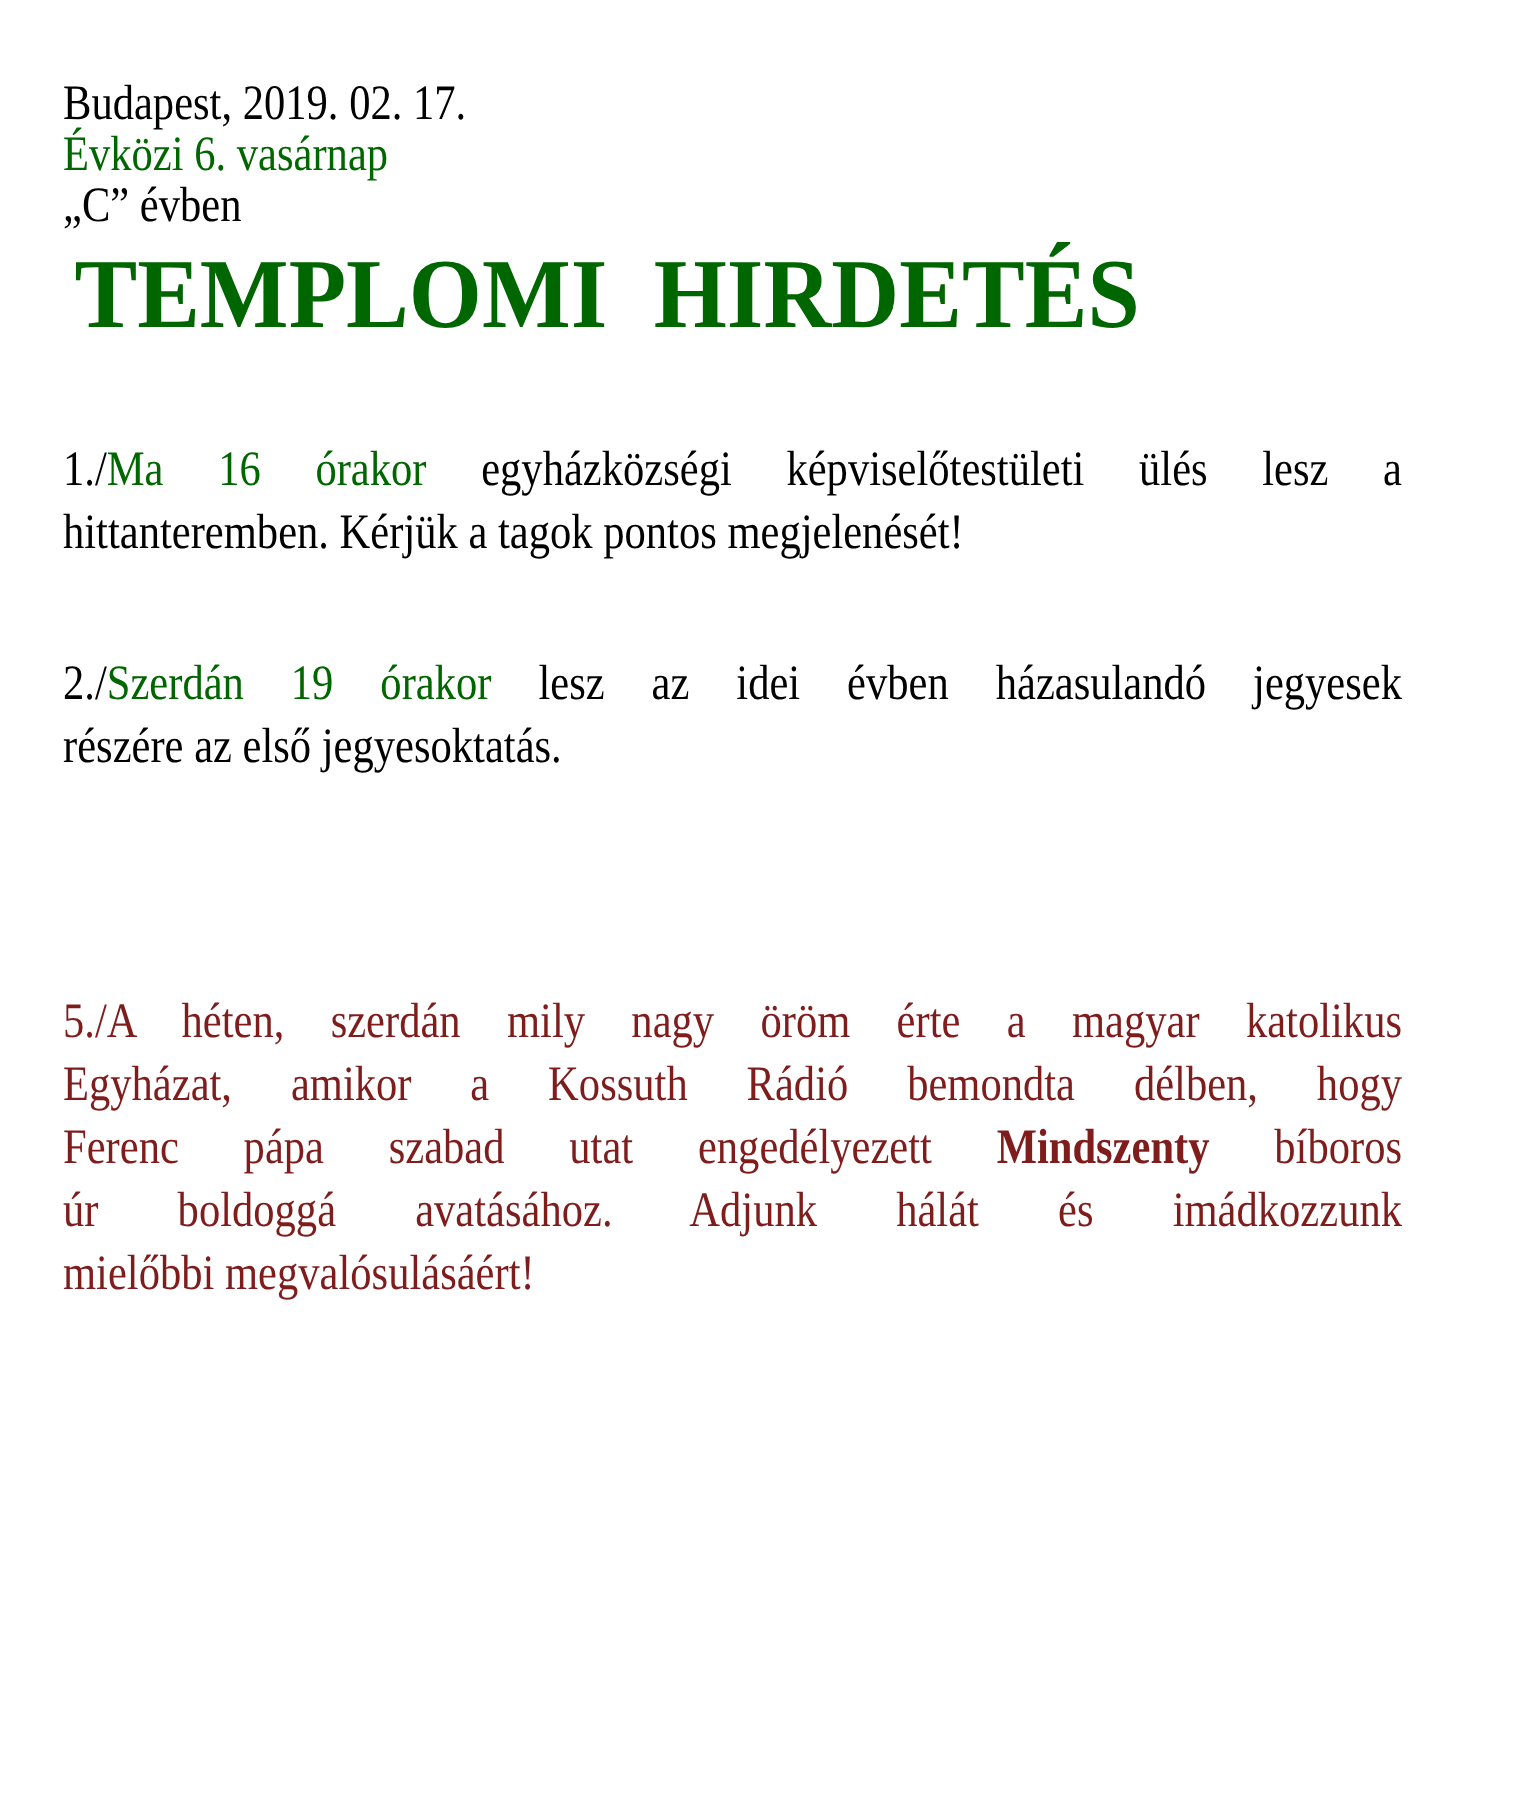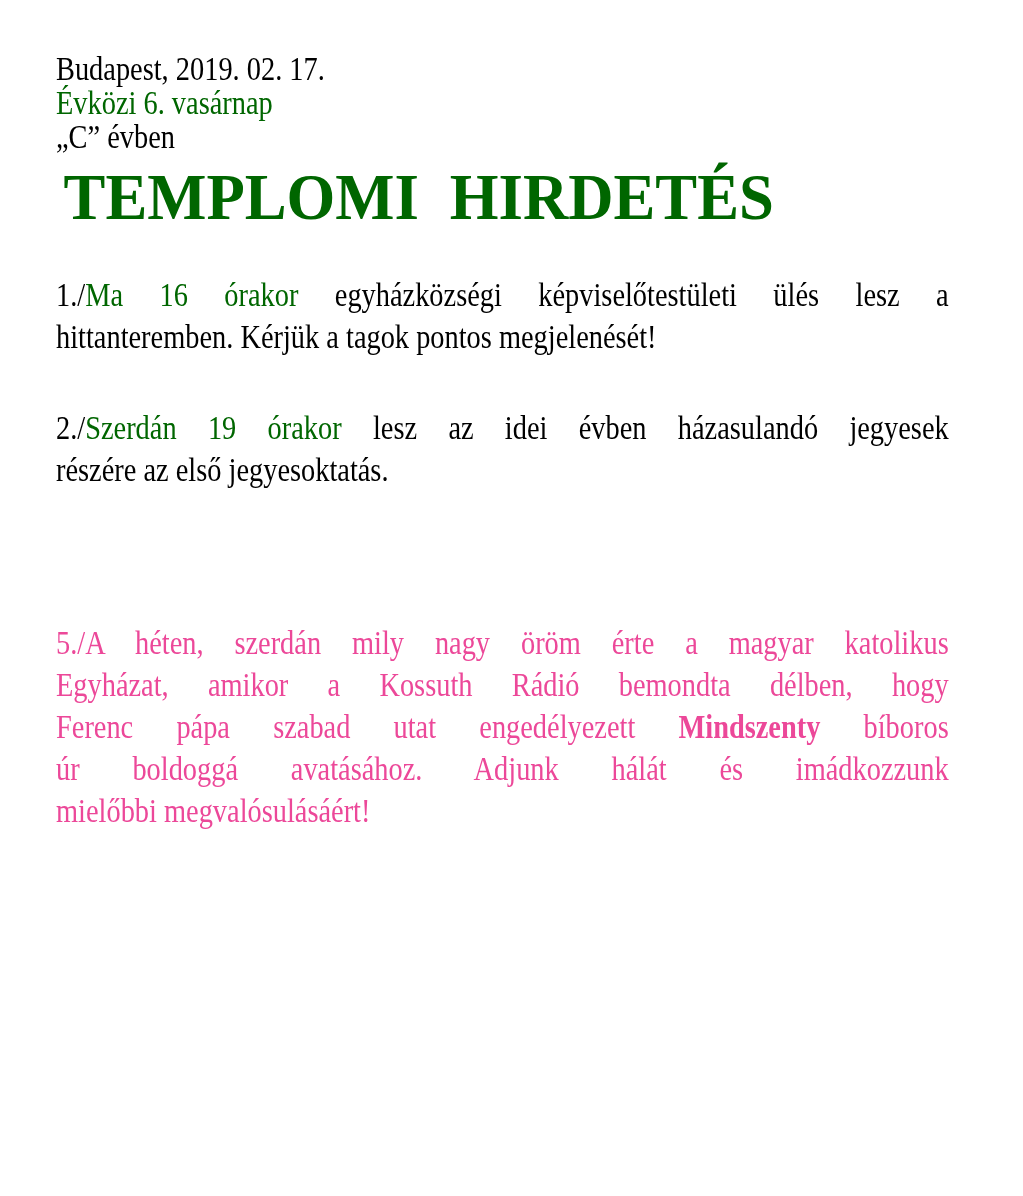--- a/index.html
+++ b/index.html
@@ -1,43 +1,43 @@
 <!DOCTYPE html>
 <html><head>
 <meta charset="utf-8">
 <style>
   html, body { margin: 0; padding: 0; background: #ffffff; }
   body { width: 1023px; height: 1196px; position: relative; overflow: hidden; }
   .page {
-    position: absolute; left: 56px; top: 52px; width: 893px;
+    position: absolute; left: 42px; top: 52px; width: 893px;
     font-family: "Liberation Serif", serif; color: #000000;
   }
   .line {
     font-size: 33px; line-height: 34px; white-space: nowrap;
     transform: scaleX(0.86); transform-origin: left center;
     width: 1038px;
   }
   .green { color: #006600; }
   .title {
     font-family: "Liberation Serif", serif; font-weight: bold;
     color: #006600; font-size: 66px; line-height: 70px;
     white-space: nowrap; margin-top: 8px;
     transform: scaleX(0.95); transform-origin: left center;
     padding-left: 8px; word-spacing: 16px;
   }
-  .para { margin-top: 8px; }
+  .para { margin-top: 18px; }
   .para .pl {
     font-size: 33px; line-height: 42px; white-space: nowrap;
     transform: scaleX(0.86); transform-origin: left center;
     width: 1038px; text-align: justify; text-align-last: justify;
   }
   .para .pl.last { text-align-last: left; }
   .gap { height: 41px; }
-  .p1 { margin-top: 42px; }
-  .red { color: #ec4899; }
+  .p1 { margin-top: 60px; }
+  .red { color: #7f1d1d; }
   .bold { font-weight: bold; }
 </style>
 </head>
 <body>
 
 <div class="page">
 
   <div class="line">Budapest, 2019. 02. 17.</div>
   <div class="line green">Évközi 6. vasárnap</div>
   <div class="line">„C” évben</div>

